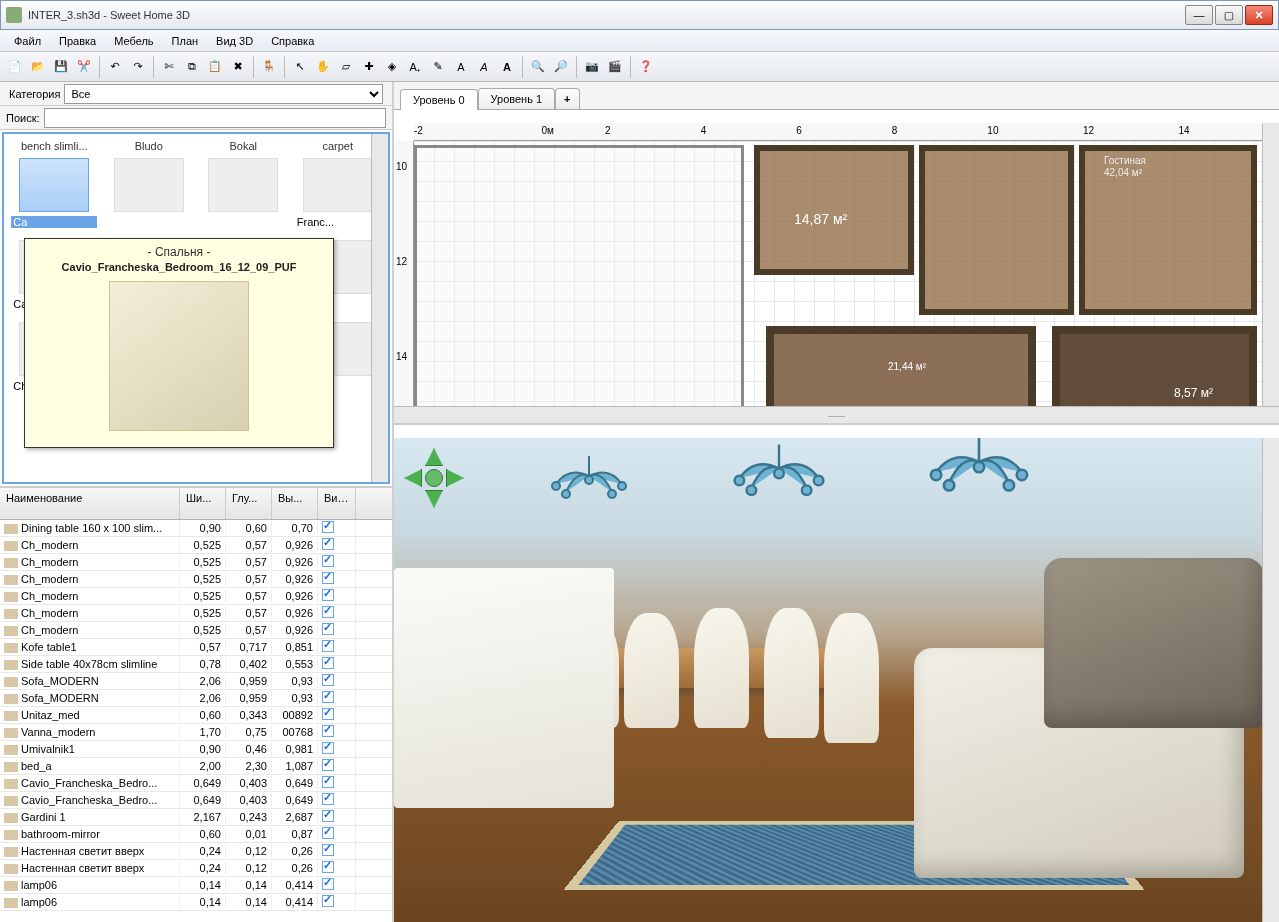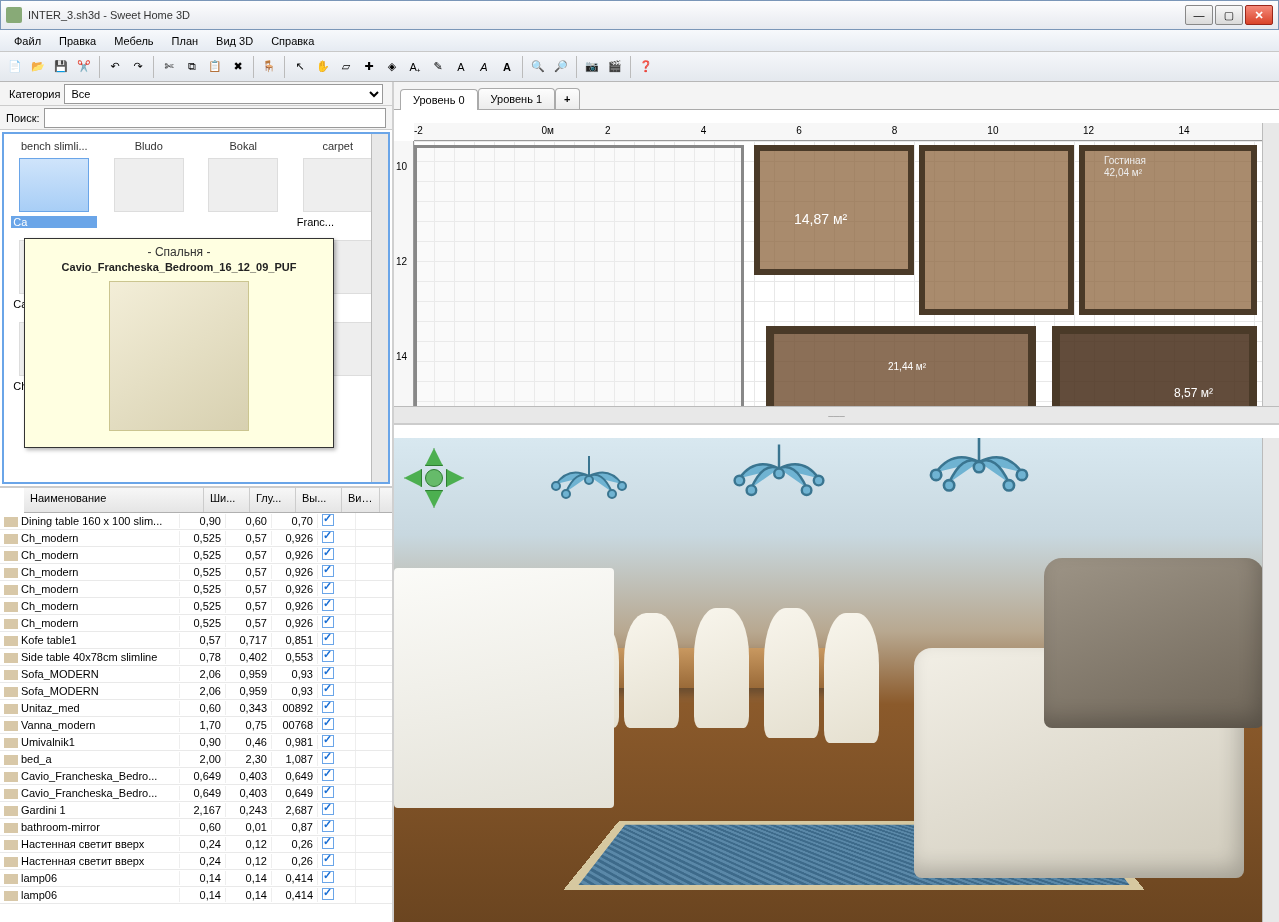--- a/index.html
+++ b/index.html
@@ -37,21 +37,21 @@
 .cat-item.sel .cat-thumb { background: linear-gradient(#cfe4fb,#a8cef6); border-color:#6aa5e8; }
 .cat-item.sel .cat-sub { background:#6aa5e8; color:#fff; }
 .cat-sub { font-size:11px; margin-top:4px; white-space:nowrap; overflow:hidden; text-overflow:ellipsis; width:86px; padding:0 2px;}
 
 .tooltip { position: absolute; left: 20px; top: 104px; width: 310px; height: 210px; background: #ffffe1; border: 1px solid #333; box-shadow: 2px 2px 4px rgba(0,0,0,.3); padding: 6px; text-align:center; z-index:50; overflow:hidden;}
 .tooltip-title { font-size:12px; color:#333; }
 .tooltip-sub { font-size:11px; font-weight:bold; color:#222; margin-top:2px; }
 .tooltip-img { width: 140px; height: 150px; margin: 8px auto 0; background: linear-gradient(145deg,#f3eed8,#d7d0b0); border:1px solid #cbc590; }
 
 .proptable { flex:1; overflow:hidden; border-top:2px solid #ccc; position:relative; }
-.pth { display:flex; background:linear-gradient(#f7f7f7,#e5e5e5); border-bottom:1px solid #b0b0b0; height:25px;margin-left:24px; }
+.pth { display:flex; background:linear-gradient(#f7f7f7,#e5e5e5); border-bottom:1px solid #b0b0b0; height:32px; }
 .pthc { border-right:1px solid #ccc; padding:4px 6px; overflow:hidden; white-space:nowrap; text-overflow:ellipsis; cursor:pointer; }
 .ptbody { overflow-y:auto; height: calc(100% - 22px); }
 .ptr { display:flex; height:17px; border-bottom:1px solid #e9e9e9; align-items:center; }
 .ptc { border-right:1px solid #eee; padding:1px 4px; overflow:hidden; white-space:nowrap; text-overflow:ellipsis; font-size:11px; }
 .ptc.num { text-align:right; }
 .ptic { width:14px; height:10px; display:inline-block; background:#d8c8a8; margin-right:3px; vertical-align:middle; }
 .chk { width:12px; height:12px; border:1px solid #6aa5e8; display:inline-block; background:#fff; position:relative; }
 .chk::after { content:"✓"; position:absolute; top:-3px; left:0; font-size:11px; color:#1a6fd4; font-weight:bold; }
 
 .tabs { height: 28px; display:flex; align-items:flex-end; padding: 2px 6px 0; background:#f4f4f4; border-bottom:1px solid #aaa; gap:0; }

